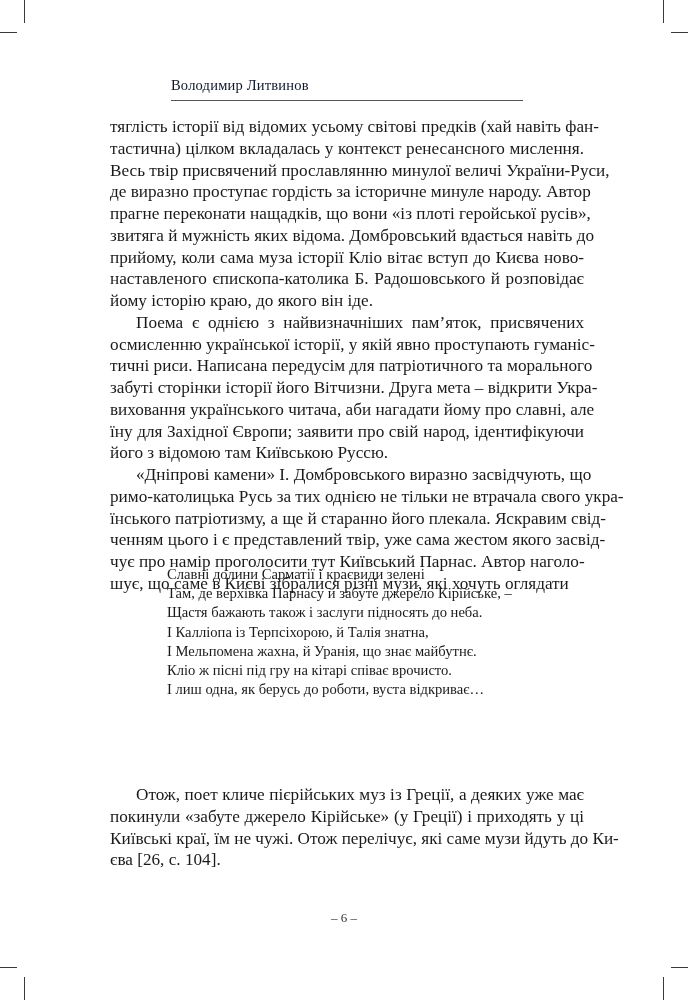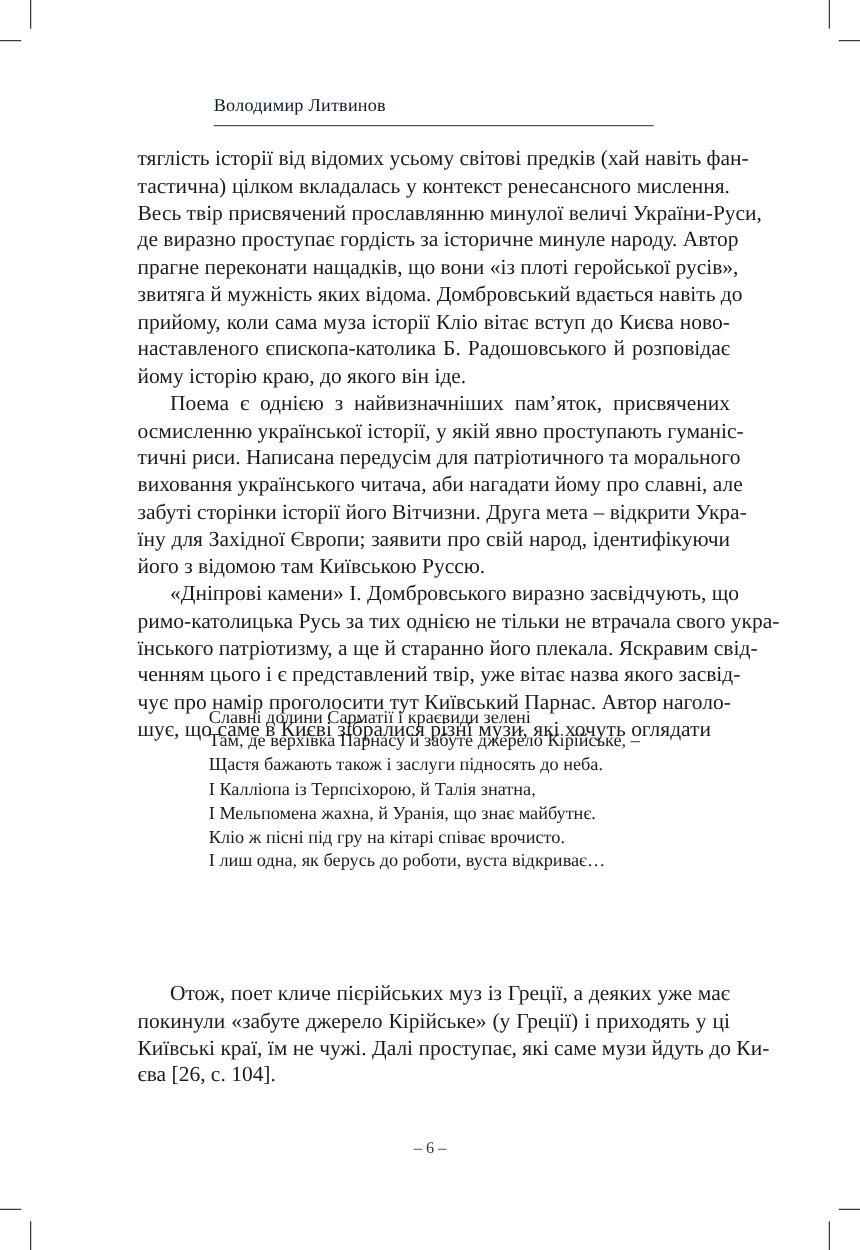--- a/index.html
+++ b/index.html
@@ -55,47 +55,47 @@
       <span class="line">прагне переконати нащадків, що вони «із плоті геройської русів»,</span>
       <span class="line">звитяга й мужність яких відома. Домбровський вдається навіть до</span>
       <span class="line">прийому, коли сама муза історії Кліо вітає вступ до Києва ново-</span>
       <span class="line">наставленого єпископа-католика Б. Радошовського й розповідає</span>
       <span class="line last">йому історію краю, до якого він іде.</span>
     </p>
     <p>
       <span class="line" style="padding-left: 26px;">Поема є однією з найвизначніших пам’яток, присвячених</span>
       <span class="line">осмисленню української історії, у якій явно проступають гуманіс-</span>
       <span class="line">тичні риси. Написана передусім для патріотичного та морального</span>
+      <span class="line">забуті сторінки історії його Вітчизни. Друга мета – відкрити Укра-</span>
       <span class="line">виховання українського читача, аби нагадати йому про славні, але</span>
-      <span class="line">забуті сторінки історії його Вітчизни. Друга мета – відкрити Укра-</span>
       <span class="line">їну для Західної Європи; заявити про свій народ, ідентифікуючи</span>
       <span class="line last">його з відомою там Київською Руссю.</span>
     </p>
     <p>
       <span class="line" style="padding-left: 26px;">«Дніпрові камени» І. Домбровського виразно засвідчують, що</span>
       <span class="line">римо-католицька Русь за тих однією не тільки не втрачала свого укра-</span>
       <span class="line">їнського патріотизму, а ще й старанно його плекала. Яскравим свід-</span>
-      <span class="line">ченням цього і є представлений твір, уже вітає назва якого засвід-</span>
+      <span class="line">ченням цього і є представлений твір, уже сама жестом якого засвід-</span>
       <span class="line">чує про намір проголосити тут Київський Парнас. Автор наголо-</span>
       <span class="line last">шує, що саме в Києві зібралися різні музи, які хочуть оглядати</span>
     </p>
   </div>
 
 <div class="poem" id="poem">
     <span class="pline">Славні долини Сарматії і краєвиди зелені</span>
     <span class="pline">Там, де верхівка Парнасу й забуте джере́ло Кірійське, –</span>
     <span class="pline">Щастя бажають також і заслуги підносять до неба.</span>
     <span class="pline">І Калліопа із Терпсіхорою, й Талія знатна,</span>
     <span class="pline">І Мельпомена жахна, й Уранія, що знає майбутнє.</span>
     <span class="pline">Кліо ж пісні під гру на кітарі співає врочисто.</span>
     <span class="pline">І лиш одна, як берусь до роботи, вуста відкриває…</span>
   </div>
 
 <div class="body-text body-text2" id="body-bottom">
     <p>
       <span class="line" style="padding-left: 26px;">Отож, поет кличе пієрійських муз із Греції, а деяких уже має</span>
       <span class="line">покинули «забуте джерело Кірійське» (у Греції) і приходять у ці</span>
-      <span class="line">Київські краї, їм не чужі. Далі проступає, які саме музи йдуть до Ки-</span>
+      <span class="line">Київські краї, їм не чужі. Отож перелічує, які саме музи йдуть до Ки-</span>
       <span class="line last">єва [26, с. 104].</span>
     </p>
   </div>
 
 <div class="page-number">– 6 –</div>
 
 </body></html>

